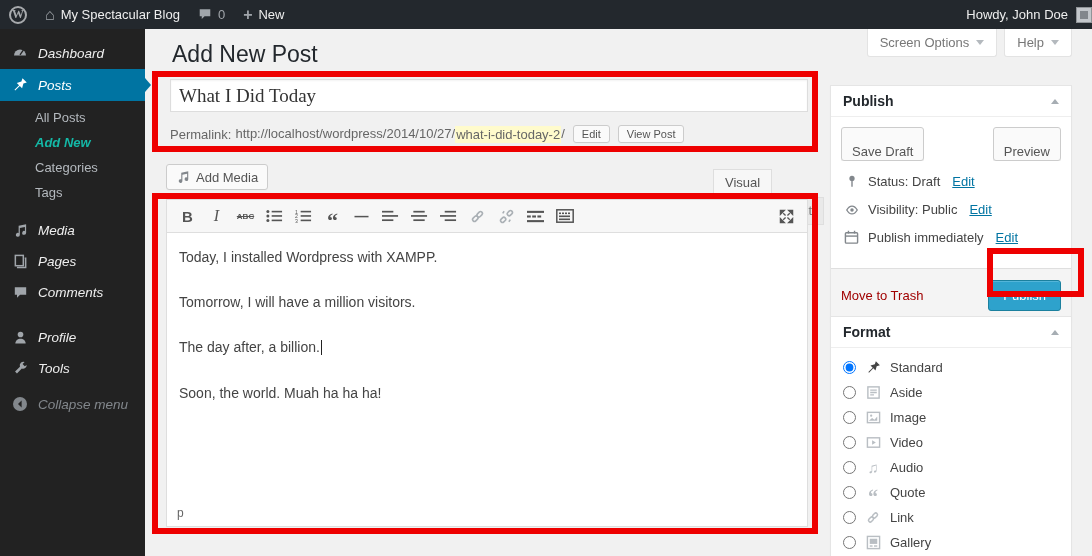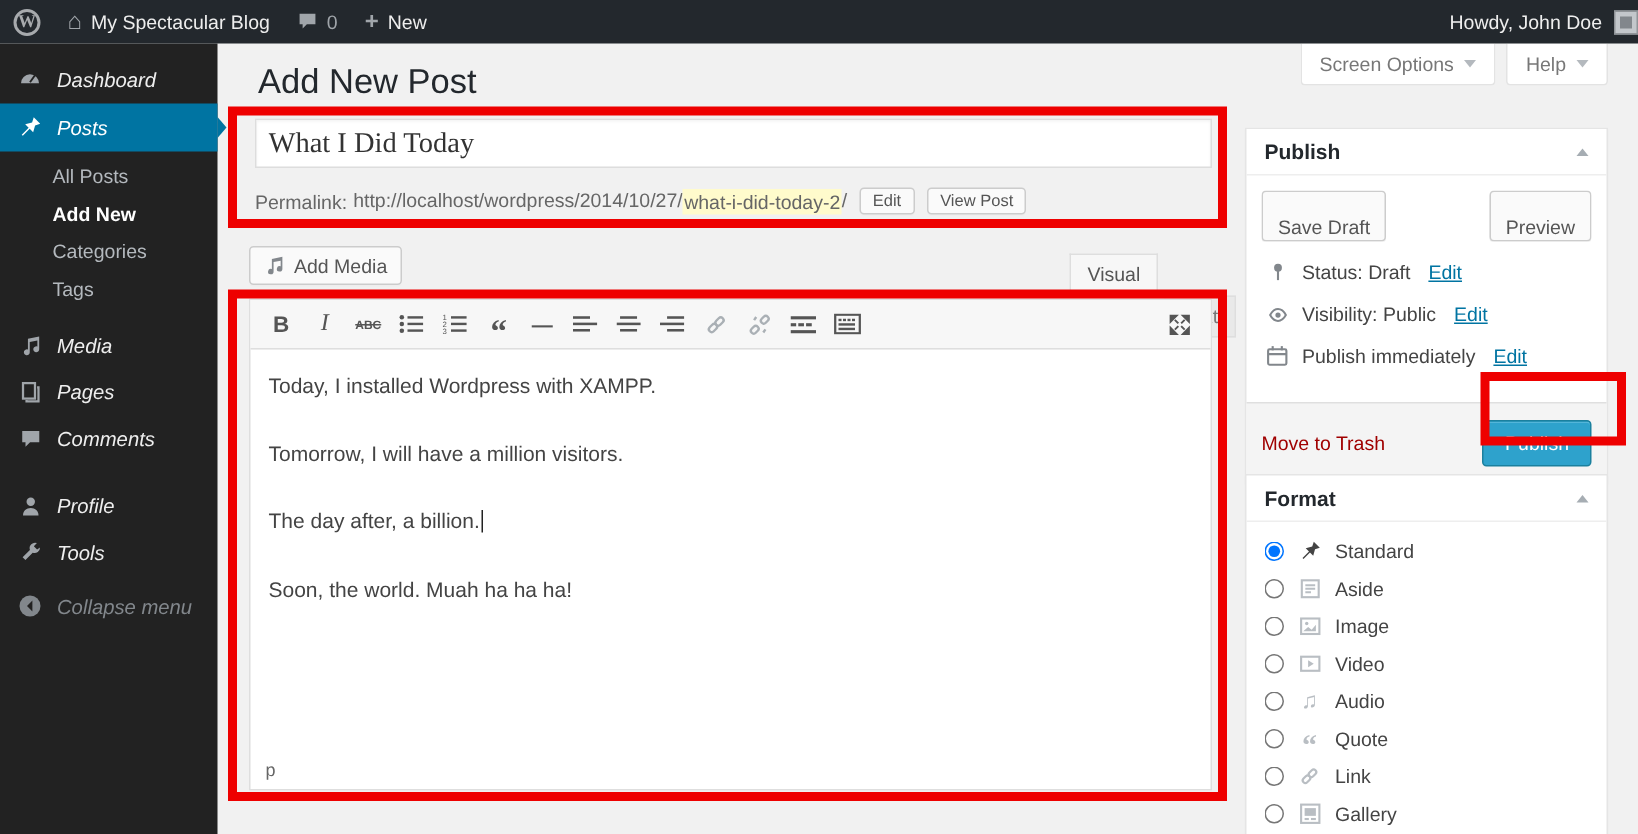--- a/index.html
+++ b/index.html
@@ -24,21 +24,21 @@
   
   #sidebar { position:absolute; top:29px; left:0; width:145px; height:527px; background:#222;
     color:#eee; font-size:13.5px; z-index:40; }
   .mi { display:flex; align-items:center; gap:9px; padding:8px 11px; color:#eee; cursor:pointer;font-style:italic; }
   .mi .ic { width:18px; display:flex; justify-content:center; }
   .mi.active { background:#0074a2; position:relative; color:#fff; }
   .mi.active::after { content:""; position:absolute; right:-6px; top:50%; margin-top:-7px;
     border:7px solid transparent; border-left:6px solid #0074a2; border-right:0; }
   .submenu { padding:4px 0 10px 0; }
   .submenu .smi { display:block; padding:5px 10px 5px 35px; color:#b4b9be; font-size:13px; cursor:pointer; }
-  .submenu .smi.current { color:#ffffff; font-weight:bold; }
+  .submenu .smi.current { color:#14b8a6; font-weight:bold;font-style:italic; }
   .menu-gap { height:14px; }
   .mi.collapse { color:#82878c; margin-top:4px; }
 
   
   #content { position:absolute; left:145px; top:29px; width:947px; height:527px; background:#f1f1f1; }
 
   .top-tabs { position:absolute; top:0; right:20px; display:flex; gap:7px; }
   .top-tab { background:#fff; border:1px solid #e3e3e3; border-top:none; border-radius:0 0 3px 3px;
     padding:6px 12px; font-size:13px; color:#777; display:flex; align-items:center; gap:7px; cursor:pointer; }
   .caret-down { width:0; height:0; border-left:4px solid transparent; border-right:4px solid transparent;

